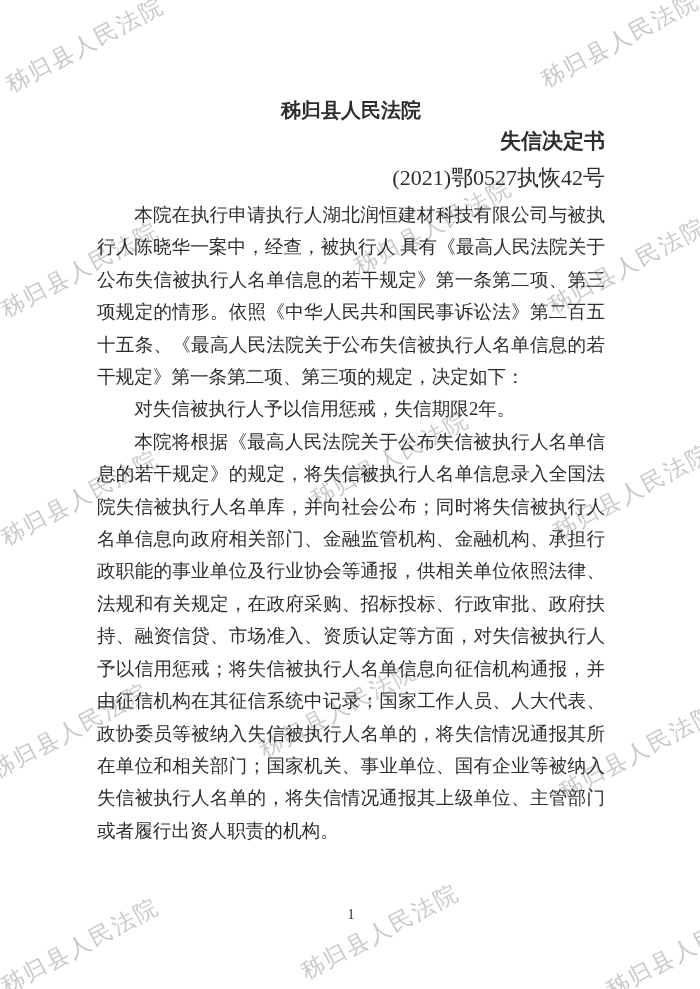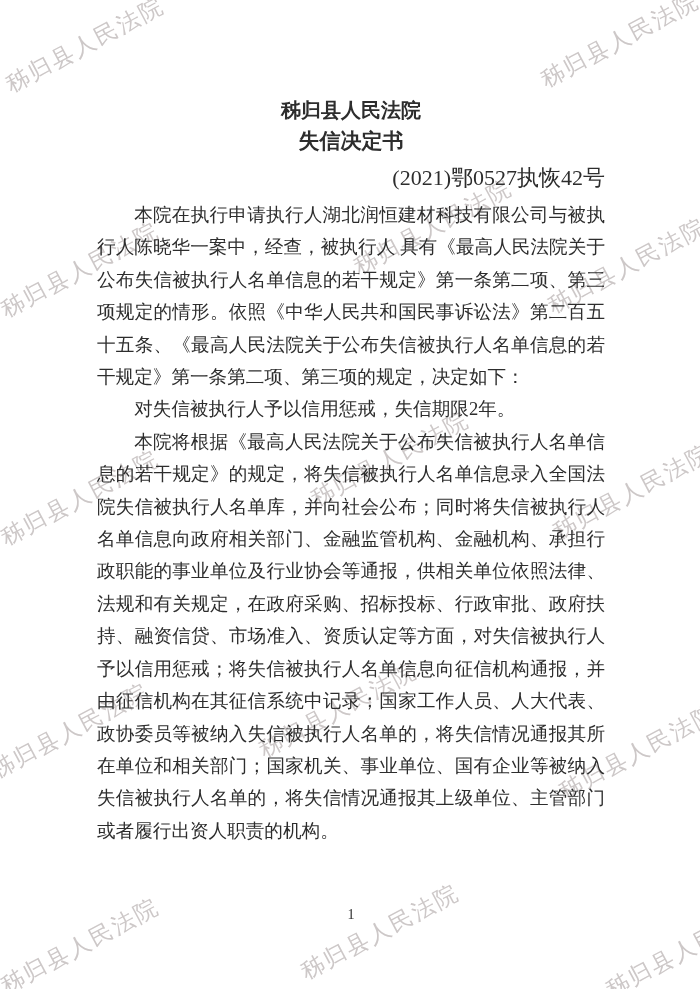--- a/index.html
+++ b/index.html
@@ -36,21 +36,21 @@
     margin: 0;
     font-size: 20px; line-height: 22px;
     font-weight: bold;
     text-align: center;
     letter-spacing: 0;
   }
   .doc-title {
     margin: 9px 0 0 0;
     font-size: 21px; line-height: 23px;
     font-weight: bold;
-    text-align: center;
+    text-align: right;
   }
   .case-number {
     margin-top: 15px;
     font-size: 22px; line-height: 20px;
     text-align: right;
   }
   .doc-body { margin-top: 11px; }
   .doc-body p {
     margin: 0;
     font-size: 18.6px;

